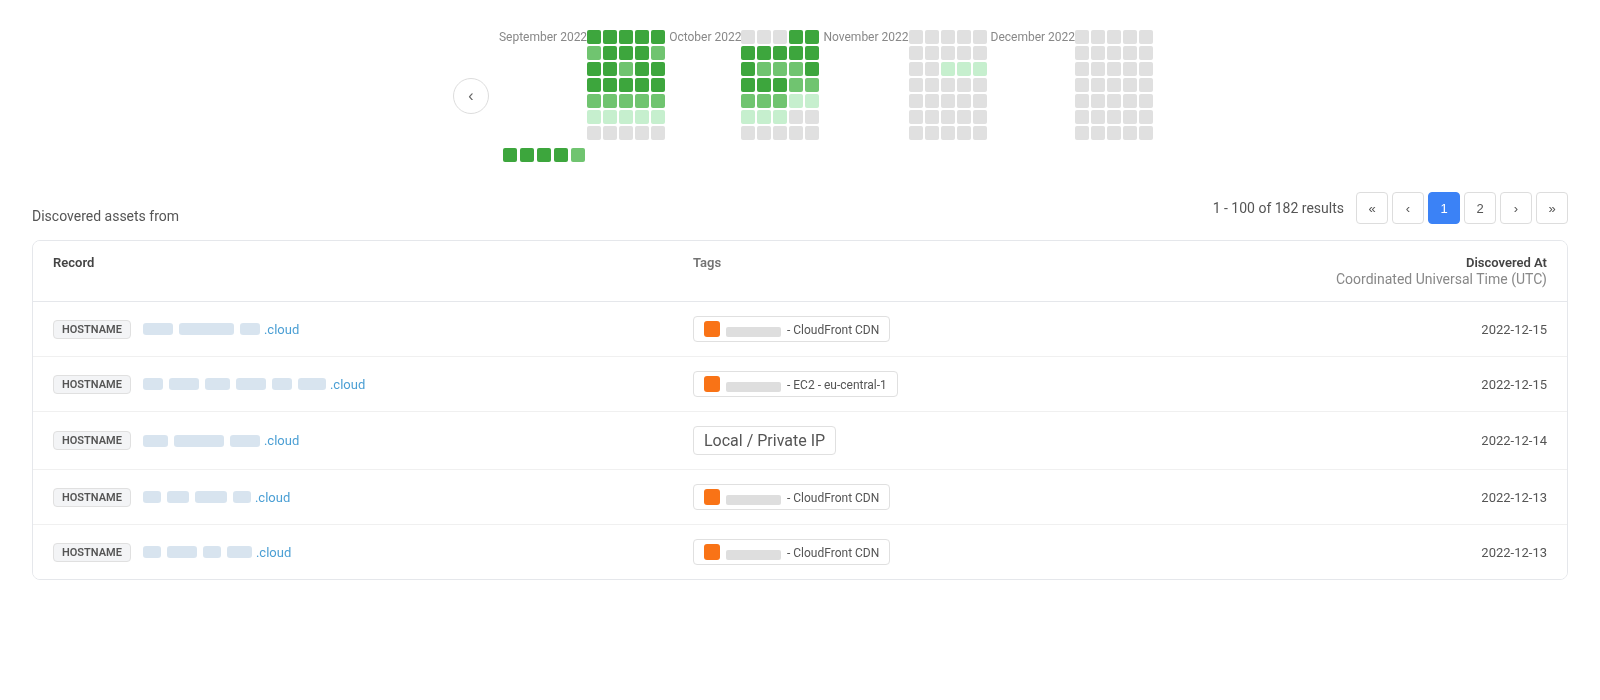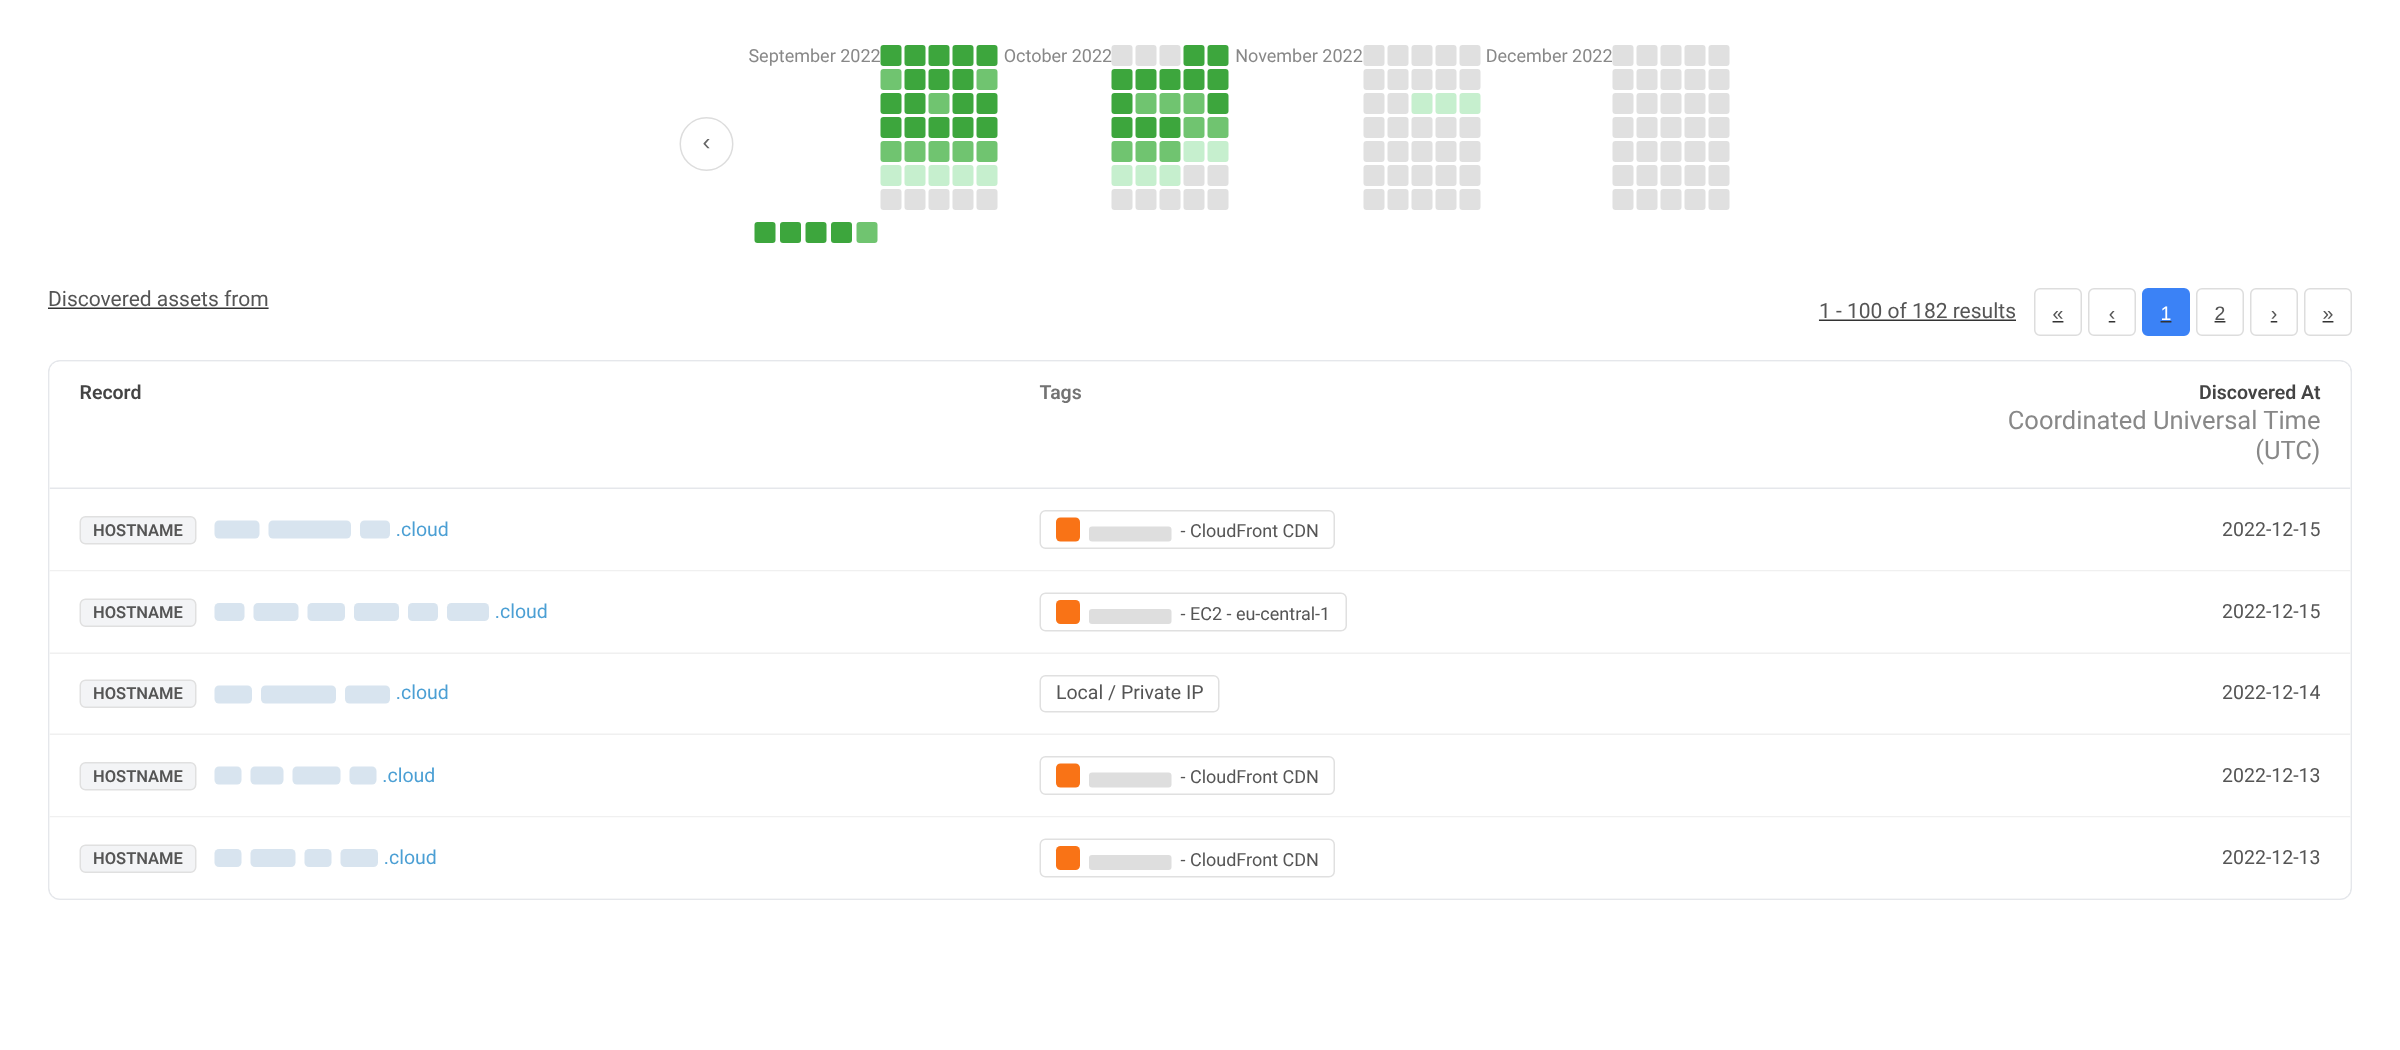--- a/index.html
+++ b/index.html
@@ -93,25 +93,24 @@
 
     .legend-cell {
       width: 14px;
       height: 14px;
       border-radius: 2px;
     }
 
     
     .filter-row {
       display: flex;
-      align-items: flex-start;
+      align-items: flex-end;
       justify-content: space-between;
       padding: 16px 32px;
       margin-top: 4px;
-      text-decoration: underline;
     }
 
     .discovered-label {
       font-size: 14px;
       color: #555;
       display: flex;
       align-items: center;
       gap: 8px;
     }
 
@@ -191,21 +190,21 @@
       text-align: right;
       font-size: 13px;
     }
 
     .col-discovered .col-title {
       font-weight: 600;
       color: #444;
     }
 
     .col-discovered .col-subtitle {
-      font-size: 17px;
+      font-size: 14px;
       color: #888;
       margin-top: 1px;
     }
 
     .table-row {
       display: flex;
       align-items: center;
       padding: 14px 20px;
       border-bottom: 1px solid #f0f0f0;
       background: #fff;
@@ -285,21 +284,21 @@
       background: #c8c8c8;
       border-radius: 2px;
       height: 10px;
       opacity: 0.6;
     }
 
     .local-tag {
       border: 1px solid #e0e0e0;
       border-radius: 4px;
       padding: 4px 10px;
-      font-size: 13px;
+      font-size: 16px;
       color: #555;
     }
 
     .date-cell {
       flex: 0 0 220px;
       text-align: right;
       font-size: 13px;
       color: #555;
     }
   </style>

